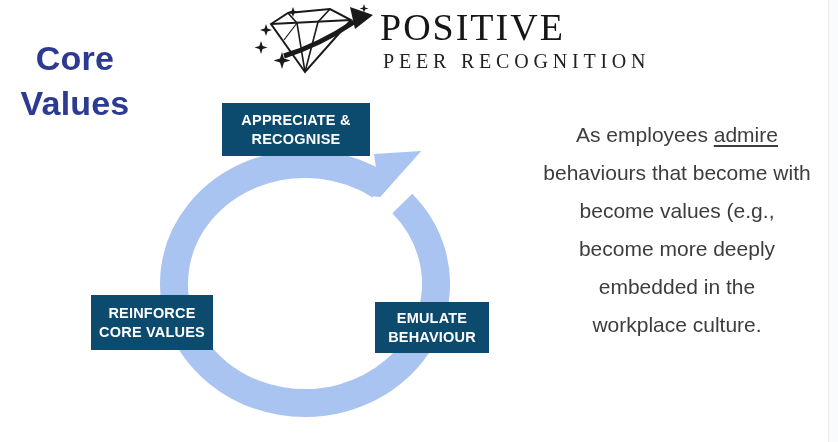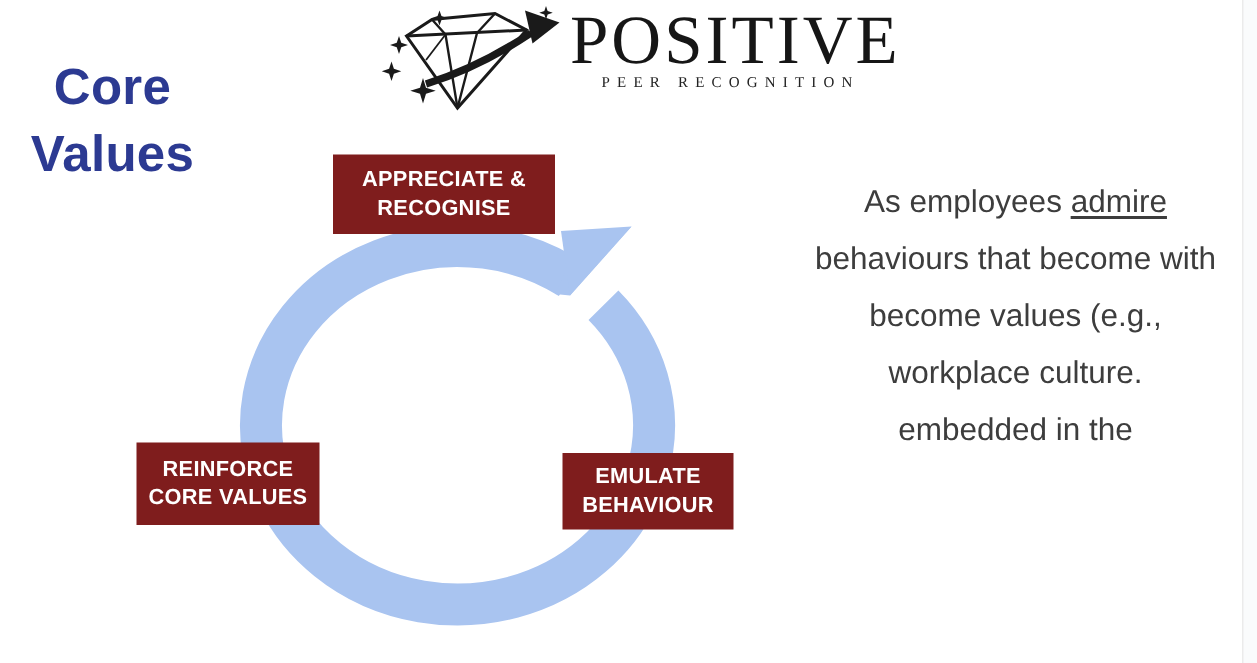--- a/index.html
+++ b/index.html
@@ -34,40 +34,40 @@
     position: absolute;
     left: 254px;
     top: 0px;
     display: flex;
     align-items: flex-start;
   }
   .logo-mark { width: 122px; height: 80px; flex: 0 0 auto; }
   .logo-text { margin-left: 4px; padding-top: 6px; }
   .logo-brand {
     font-family: "Liberation Serif", serif;
-    font-size: 46px;
+    font-size: 38px;
     line-height: 42px;
     letter-spacing: 2px;
     color: #161616;
   }
   .logo-tagline {
     font-family: "Liberation Serif", serif;
-    font-size: 10px;
+    font-size: 20px;
     letter-spacing: 4.8px;
     color: #222222;
     margin-top: 2px;
-    margin-left: 21px;
+    margin-left: 3px;
   }
 
   
   .cycle-svg { position: absolute; left: 130px; top: 120px; width: 340px; height: 322px; }
 
   .step-box {
     position: absolute;
-    background: #7f1d1d;
+    background: #0c4a6e;
     color: #ffffff;
     display: flex;
     align-items: center;
     text-align: center;
     font-size: 14.5px;
     font-weight: bold;
     letter-spacing: 0.2px;
     line-height: 19px;
     padding: 4px;
   }
@@ -151,19 +151,20 @@
     <span>REINFORCE CORE VALUES</span>
   </div>
   <div class="step-box step-right">
     <span>EMULATE BEHAVIOUR</span>
   </div>
 
   <div class="side-text">
     <span class="line"><span>As employees </span><span class="u">admire</span></span>
     <span class="line">behaviours that become with</span>
     <span class="line">become values (e.g.,</span>
+    <span class="line">become more deeply</span>
+    <span class="line">embedded in the</span>
     <span class="line">workplace culture.</span>
-    <span class="line">embedded in the</span>
   </div>
 
   <div class="edge-strip"></div>
 
 </div>
 
 </body></html>

